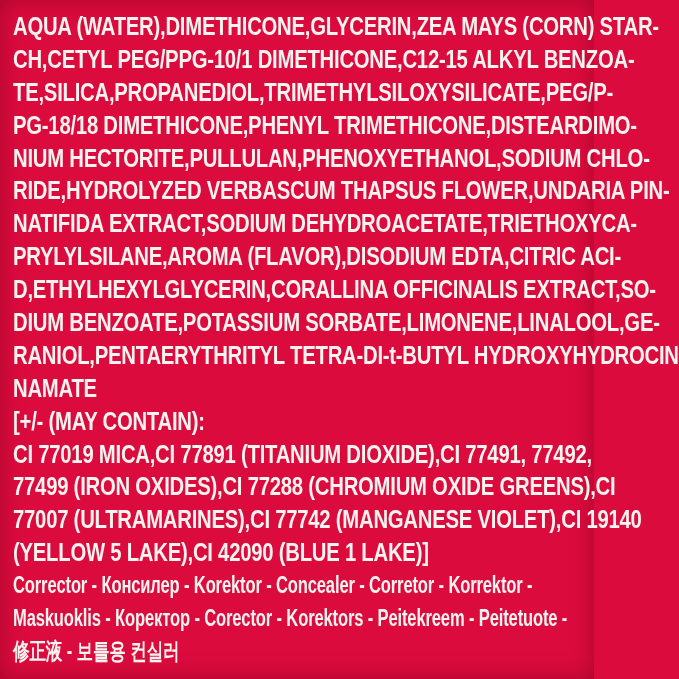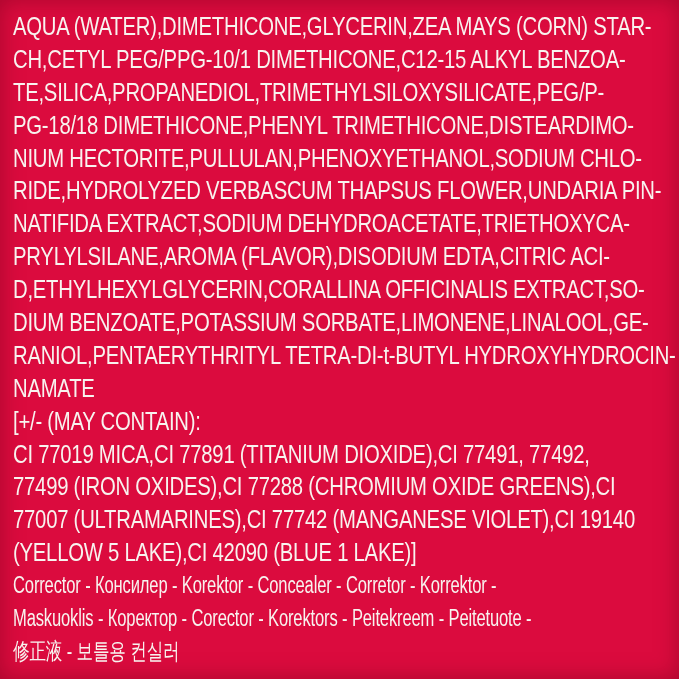--- a/index.html
+++ b/index.html
@@ -7,25 +7,25 @@
     padding: 0;
   }
   body {
     width: 679px;
     height: 679px;
     overflow: hidden;
     background: #DB0B3E;
   }
   .label {
     box-sizing: border-box;
-    width: 679px;
+    width: 594px;
     height: 679px;
     padding: 10px 0 0 13px;
     font-family: "Liberation Sans", "DejaVu Sans", sans-serif;
-    font-weight: normal;
+    font-weight: bold;
     color: #F8F3EF;
     box-shadow: inset 0 0 22px rgba(120, 0, 28, 0.5);
   }
   .line {
     height: 32.9px;
     line-height: 32.9px;
     white-space: nowrap;
     transform-origin: 0 50%;
   }
   .caps {

